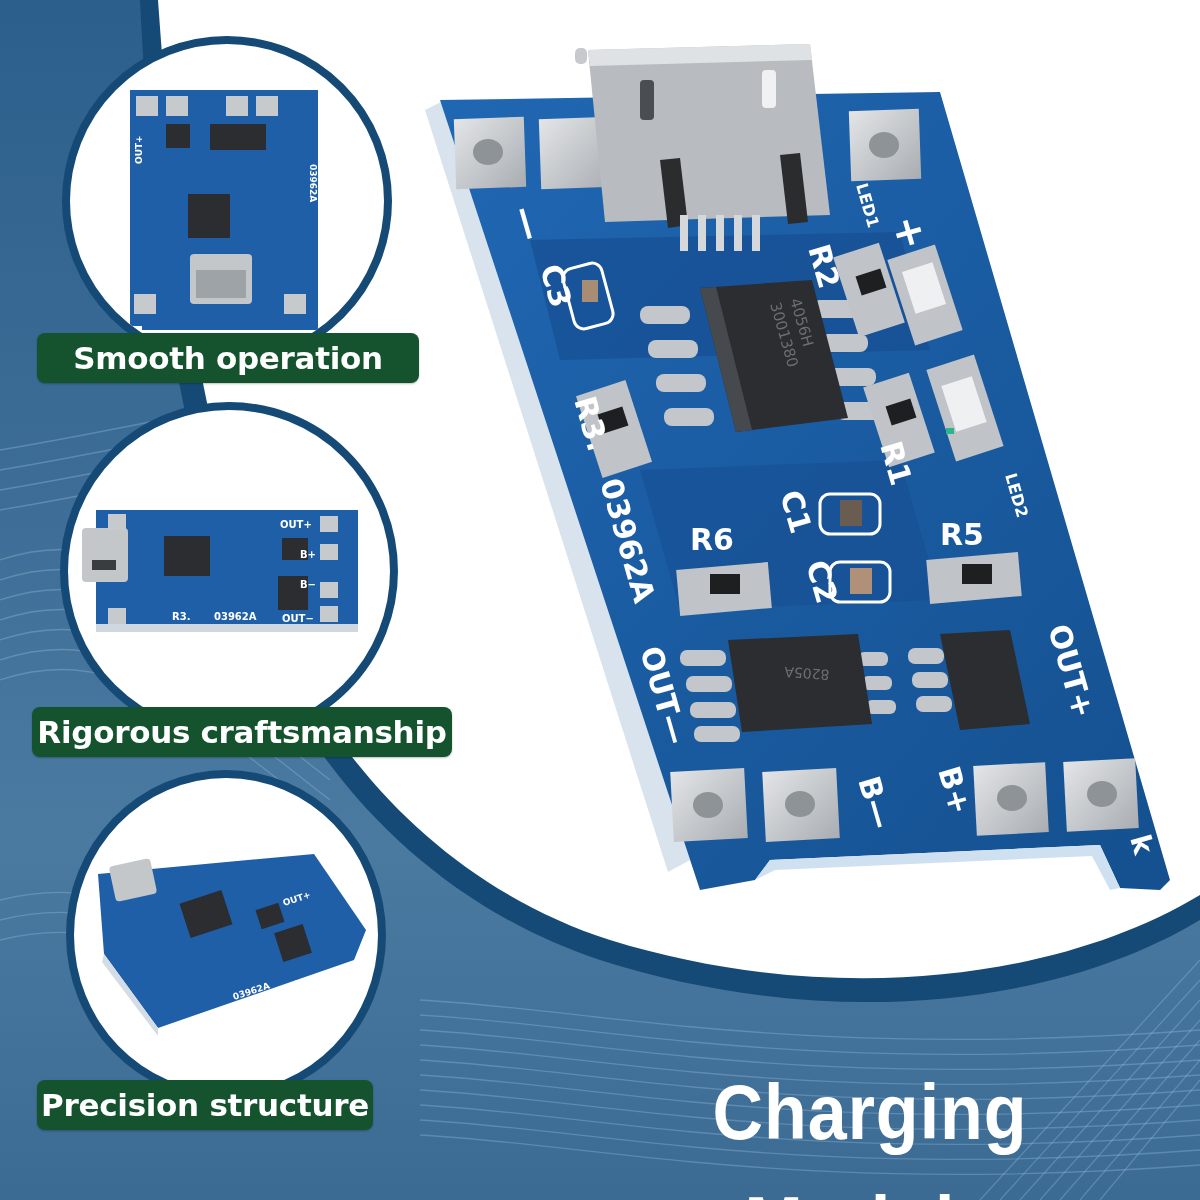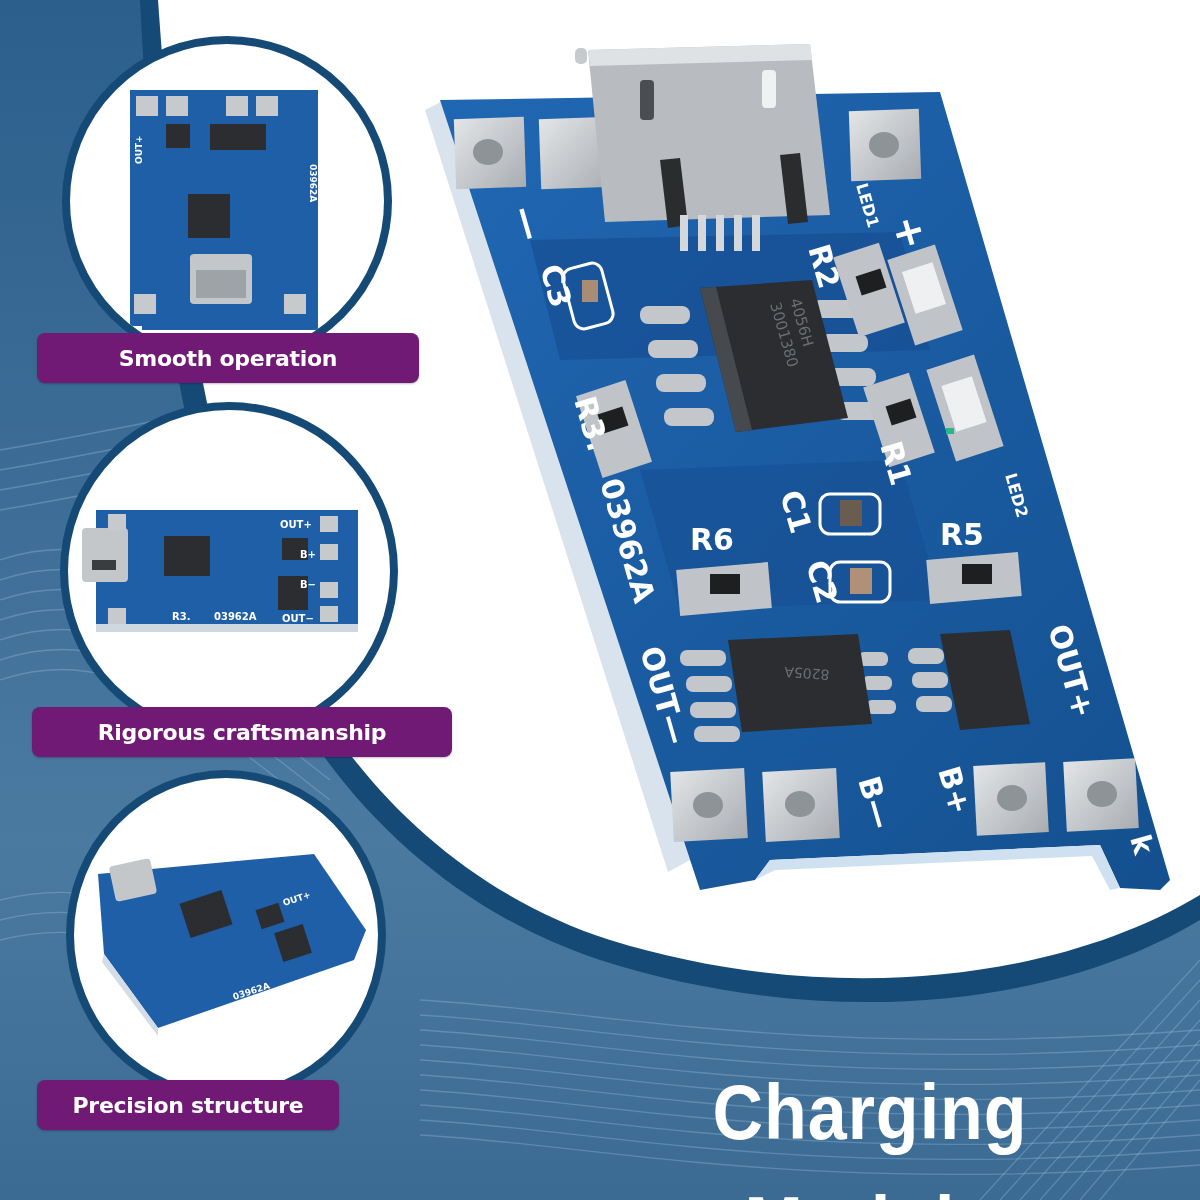--- a/index.html
+++ b/index.html
@@ -18,23 +18,23 @@
   
   .swoosh-rim, .swoosh-white { position: absolute; }
 
   
   .feature { position: absolute; }
   .thumb {
     position: absolute; border-radius: 50%; background: #ffffff;
     border: 8px solid #154a76; overflow: hidden;
   }
   .label-pill {
-    position: absolute; background: #701a75; color: #ffffff;
+    position: absolute; background: #14532d; color: #ffffff;
     border-radius: 8px; display: flex; align-items: center; justify-content: center;
-    font-family: "DejaVu Sans", sans-serif; font-weight: 600; font-size: 22px; letter-spacing: -0.3px;
+    font-family: "DejaVu Sans", sans-serif; font-weight: 600; font-size: 31px; letter-spacing: -0.3px;
     box-shadow: 0 1px 2px rgba(0,0,0,.25);
   }
 
   
   .headline {
     position: absolute; left: 600px; top: 1062px; width: 540px; height: 100px;
     color: #ffffff; font-family: "Liberation Sans", sans-serif; font-weight: 700;
     font-size: 70px; letter-spacing: 1px; text-align: center; line-height: 100px;
     transform: scaleY(1.12); transform-origin: center;
   }
@@ -308,18 +308,18 @@
         <rect x="110" y="118" width="44" height="36" fill="#2b2d30" transform="rotate(-18 132 136)"></rect>
         <rect x="204" y="150" width="30" height="30" fill="#2b2d30" transform="rotate(-18 219 165)"></rect>
         <rect x="184" y="128" width="24" height="20" fill="#2b2d30" transform="rotate(-18 196 138)"></rect>
         <g fill="#ffffff" font-family="DejaVu Sans" font-size="9" font-weight="700">
           <text transform="translate(210 128) rotate(-18)">OUT+</text>
           <text transform="translate(160 222) rotate(-18)">03962A</text>
           <text transform="translate(220 210) rotate(-18)">OUT−</text>
         </g>
       </svg>
     </div>
-    <div class="label-pill" style="left:37px;top:1080px;width:302px;height:50px;">Precision structure</div>
+    <div class="label-pill" style="left:37px;top:1080px;width:336px;height:50px;">Precision structure</div>
   </div>
 
   <div class="headline">Charging Module</div>
 
 </div>
 
 </body></html>

